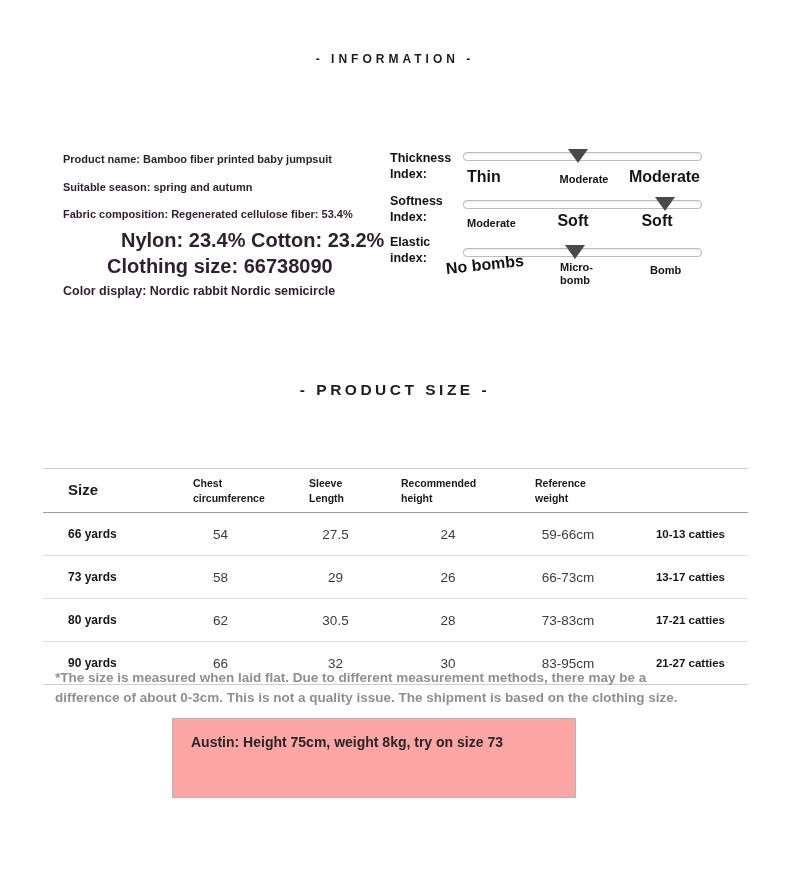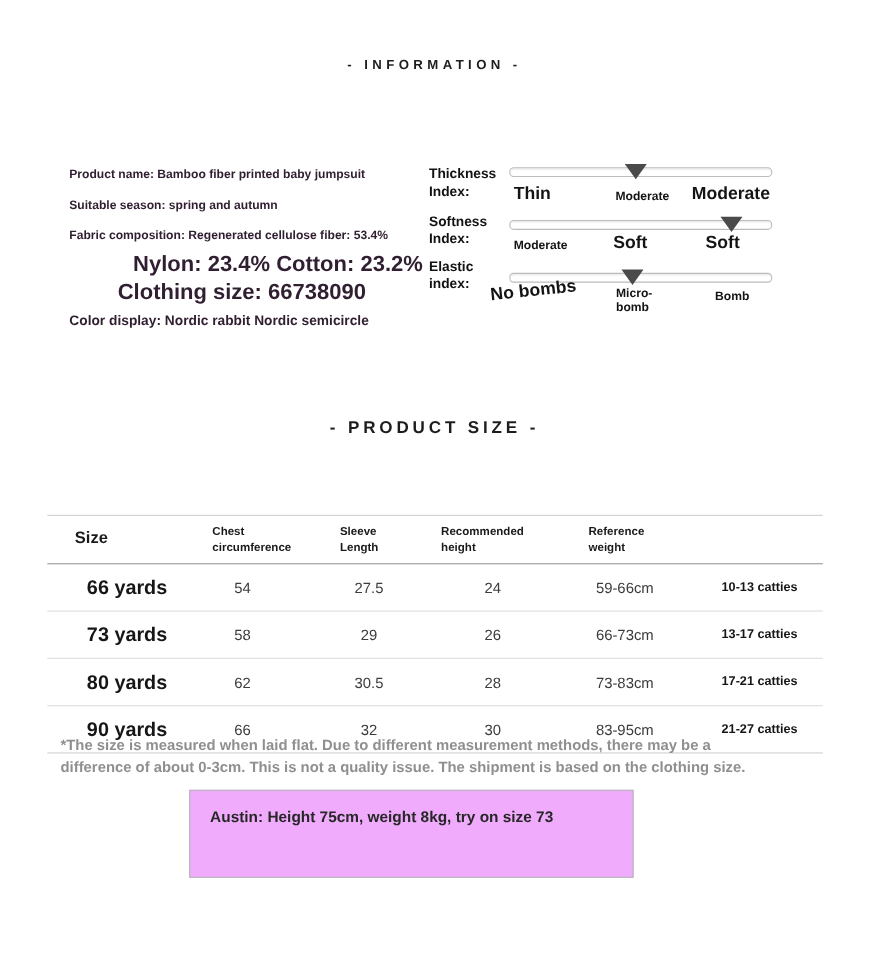--- a/index.html
+++ b/index.html
@@ -44,33 +44,33 @@
   .size-table{position:absolute;left:43px;top:433px;width:705px;color:#1a1a1a;margin-top:35px;}
   .t-head{display:flex;align-items:center;height:45px;border-top:1px solid #cfcfcf;border-bottom:1px solid #9a9a9a;box-sizing:border-box;}
   .t-row{display:flex;align-items:center;height:43px;border-bottom:1px solid #dddddd;box-sizing:border-box;}
   .t-row.last{border-bottom:1px solid #cfcfcf;}
   .c0{width:120px;} .c1{width:115px;} .c2{width:115px;} .c3{width:110px;} .c4{width:130px;} .c5{width:115px;}
   .th{font-weight:bold;font-size:10.5px;line-height:1.35;white-space:pre-line;box-sizing:border-box;}
   .th.c0{font-size:15px;padding-left:25px;}
   .th.c1{padding-left:23px;} .th.c2{padding-left:30px;} .th.c3{padding-left:31px;}
   .th.c4{padding-left:13px;} .th.c5{padding-left:17px;}
   .td{font-size:13.5px;color:#3c3c3c;text-align:center;box-sizing:border-box;}
-  .td.c0{font-weight:bold;font-size:18px;color:#161616;text-align:center;padding-left:25px;}
+  .td.c0{font-weight:bold;font-size:12px;color:#161616;text-align:left;padding-left:25px;}
   .td.c5{font-weight:bold;font-size:11.5px;color:#161616;}
 
   
   .measure-note{
     position:absolute;left:55px;top:668px;width:684px;
     font-size:13.5px;font-weight:bold;color:#8f8f8f;line-height:1.45;white-space:pre-line;
   }
 
   
   .fit-box{
     position:absolute;left:172px;top:718px;width:404px;height:80px;
-    border:1px solid #b5b5b5;box-sizing:border-box;background:#f0abfc;
+    border:1px solid #b5b5b5;box-sizing:border-box;background:#fca5a5;
   }
   .fit-main{margin:15px 0 0 18px;font-size:14px;font-weight:bold;color:#272727;}
   .fit-sub{margin:5px 0 0 43px;font-size:13px;font-weight:bold;color:#272727;white-space:pre-line;line-height:1.3;}
 </style>
 </head>
 <body>
 
 <div class="section-title" id="info-title">-  INFORMATION  -</div>
 
 <div class="detail d-small" style="top:153px;">Product name: Bamboo fiber printed baby jumpsuit</div>

